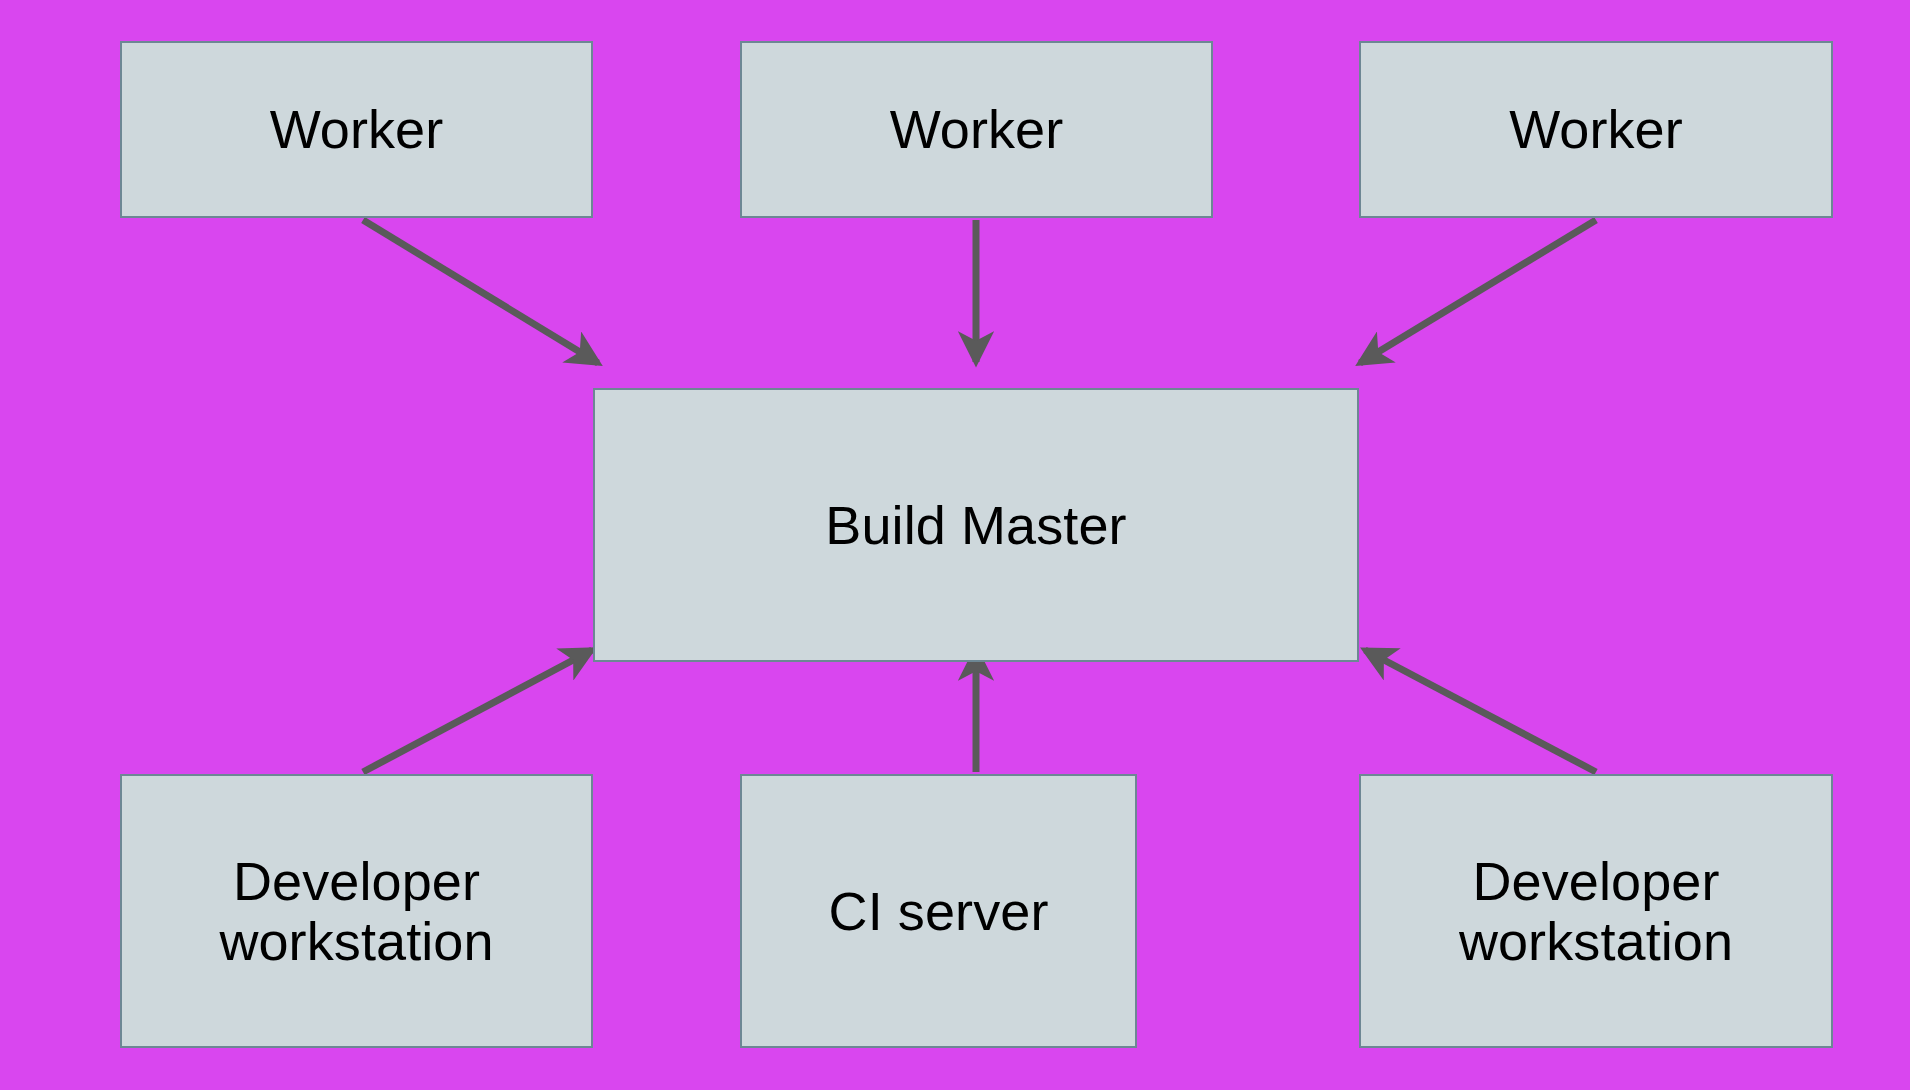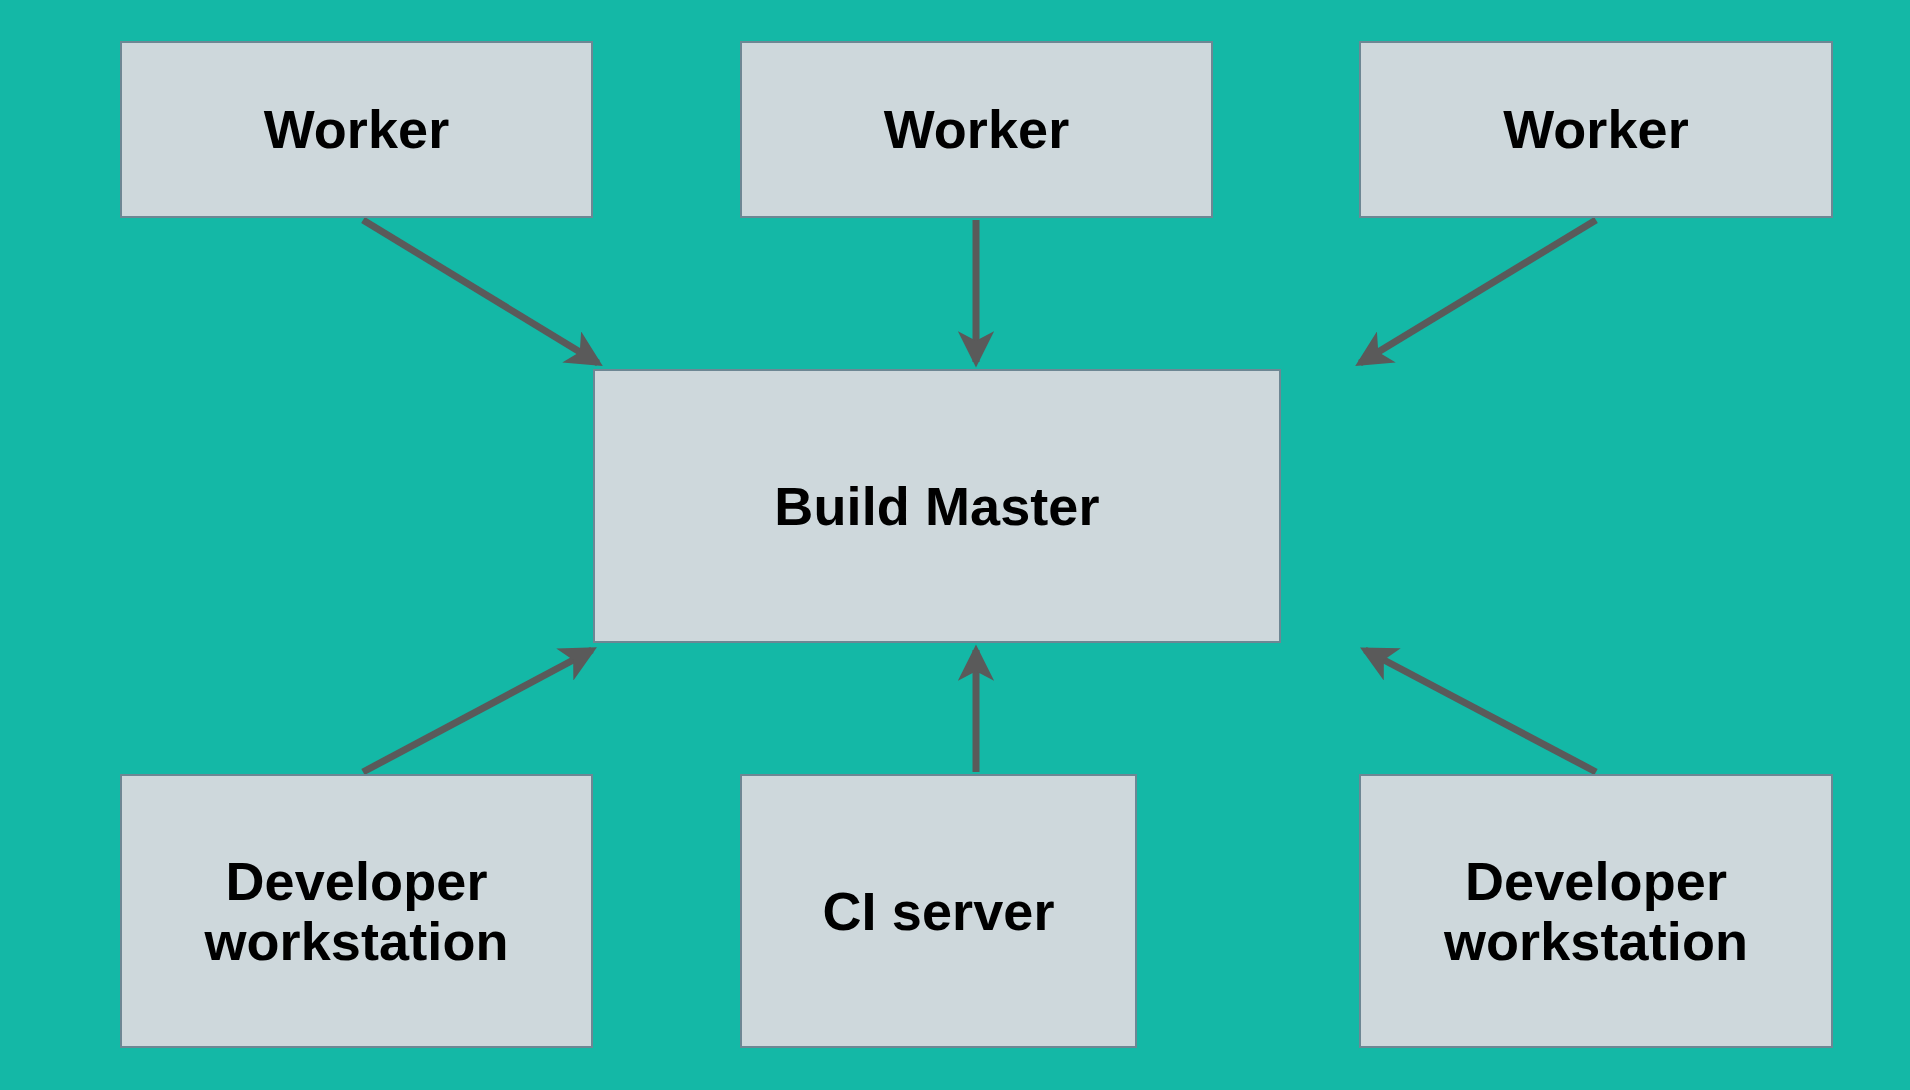--- a/index.html
+++ b/index.html
@@ -8,23 +8,22 @@
     padding: 0;
     background: #ffffff;
   }
   body {
     font-family: "Liberation Sans", "DejaVu Sans", sans-serif;
   }
   #canvas {
     position: relative;
     width: 1910px;
     height: 1090px;
-    background: #14b8a6;
+    background: #d946ef;
     overflow: hidden;
-    font-weight: bold;
   }
   #edges {
     position: absolute;
     left: 0;
     top: 0;
     width: 1910px;
     height: 1090px;
     pointer-events: none;
   }
   .node {
@@ -44,21 +43,21 @@
   .node-label {
     display: block;
     white-space: pre-line;
     padding: 0 10px;
   }
   
   .n-worker-1 { left: 120px;  top: 41px;  width: 473px; height: 177px; font-size: 54px; }
   .n-worker-2 { left: 740px;  top: 41px;  width: 473px; height: 177px; font-size: 54px; }
   .n-worker-3 { left: 1359px; top: 41px;  width: 474px; height: 177px; font-size: 54px; }
 
-  .n-build-master { left: 593px; top: 369px; width: 688px; height: 274px; font-size: 54px; }
+  .n-build-master { left: 593px; top: 388px; width: 766px; height: 274px; font-size: 54px; }
 
   .n-dev-1 { left: 120px;  top: 774px; width: 473px; height: 274px; font-size: 54px; }
   .n-ci    { left: 740px;  top: 774px; width: 397px; height: 274px; font-size: 54px; }
   .n-dev-2 { left: 1359px; top: 774px; width: 474px; height: 274px; font-size: 54px; }
 </style>
 </head>
 <body>
 
 <div id="canvas">
 

